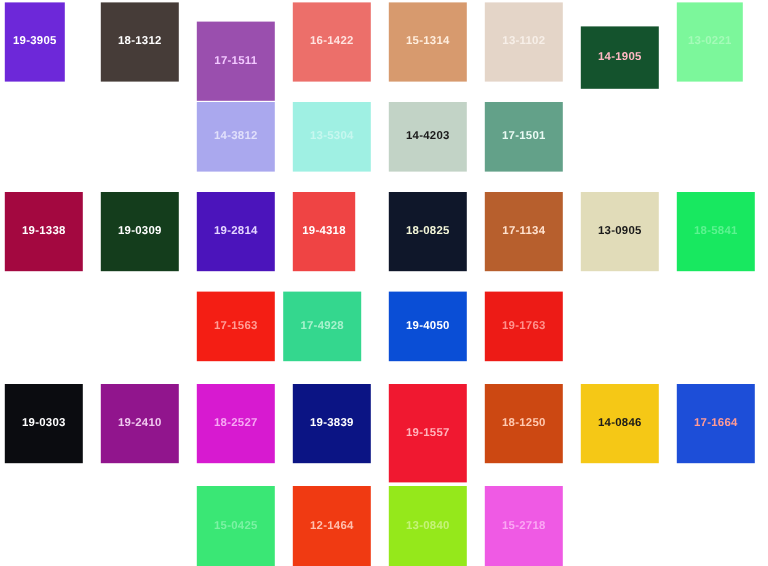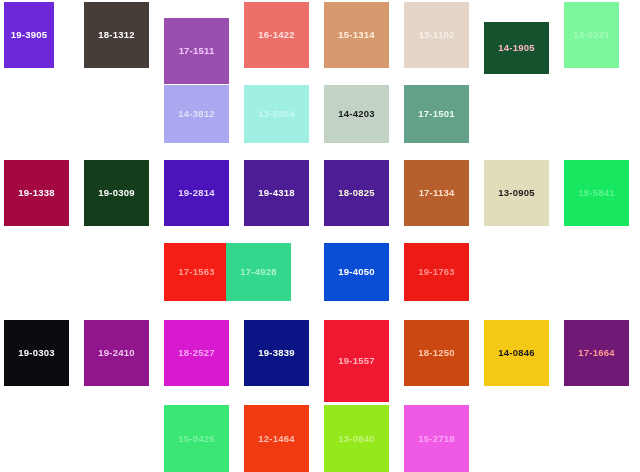--- a/index.html
+++ b/index.html
@@ -80,39 +80,39 @@
     </div>
     <div class="swatch" style="left: 4px; top: 160px; width: 65px; height: 66px; background: rgb(163, 8, 64);">
       <span class="swatch-label" style="color: rgb(255, 255, 255);">19-1338</span>
     </div>
     <div class="swatch" style="left: 84px; top: 160px; width: 65px; height: 66px; background: rgb(20, 61, 28);">
       <span class="swatch-label" style="color: rgb(255, 255, 255);">19-0309</span>
     </div>
     <div class="swatch" style="left: 164px; top: 160px; width: 65px; height: 66px; background: rgb(75, 20, 187);">
       <span class="swatch-label" style="color: rgb(228, 214, 255);">19-2814</span>
     </div>
-    <div class="swatch" style="left: 244px; top: 160px; width: 65px; height: 66px; background: #4c1d95;">
+    <div class="swatch" style="left: 244px; top: 160px; width: 52px; height: 66px; background: #ef4444;">
       <span class="swatch-label" style="color: rgb(255, 255, 255);">19-4318</span>
     </div>
-    <div class="swatch" style="left: 324px; top: 160px; width: 65px; height: 66px; background: #4c1d95;">
+    <div class="swatch" style="left: 324px; top: 160px; width: 65px; height: 66px; background: #0f172a;">
       <span class="swatch-label" style="color: rgb(244, 247, 217);">18-0825</span>
     </div>
     <div class="swatch" style="left: 404px; top: 160px; width: 65px; height: 66px; background: rgb(183, 95, 45);">
       <span class="swatch-label" style="color: rgb(255, 226, 207);">17-1134</span>
     </div>
     <div class="swatch" style="left: 484px; top: 160px; width: 65px; height: 66px; background: rgb(225, 220, 185);">
       <span class="swatch-label" style="color: rgb(26, 26, 26);">13-0905</span>
     </div>
     <div class="swatch" style="left: 564px; top: 160px; width: 65px; height: 66px; background: rgb(24, 232, 96);">
       <span class="swatch-label" style="color: rgb(92, 243, 144);">18-5841</span>
     </div>
     <div class="swatch" style="left: 164px; top: 243px; width: 65px; height: 58px; background: rgb(244, 30, 20);">
       <span class="swatch-label" style="color: rgb(255, 158, 151);">17-1563</span>
     </div>
-    <div class="swatch" style="left: 226px; top: 243px; width: 65px; height: 58px; background: rgb(52, 215, 142);">
+    <div class="swatch" style="left: 236px; top: 243px; width: 65px; height: 58px; background: rgb(52, 215, 142);">
       <span class="swatch-label" style="color: rgb(168, 242, 205);">17-4928</span>
     </div>
     <div class="swatch" style="left: 324px; top: 243px; width: 65px; height: 58px; background: rgb(10, 78, 214);">
       <span class="swatch-label" style="color: rgb(255, 255, 255);">19-4050</span>
     </div>
     <div class="swatch" style="left: 404px; top: 243px; width: 65px; height: 58px; background: rgb(237, 27, 22);">
       <span class="swatch-label" style="color: rgb(255, 145, 140);">19-1763</span>
     </div>
     <div class="swatch" style="left: 4px; top: 320px; width: 65px; height: 66px; background: rgb(11, 12, 16);">
       <span class="swatch-label" style="color: rgb(255, 255, 255);">19-0303</span>
@@ -128,21 +128,21 @@
     </div>
     <div class="swatch" style="left: 324px; top: 320px; width: 65px; height: 82px; background: rgb(240, 24, 48);">
       <span class="swatch-label" style="color: rgb(255, 179, 187);">19-1557</span>
     </div>
     <div class="swatch" style="left: 404px; top: 320px; width: 65px; height: 66px; background: rgb(204, 72, 18);">
       <span class="swatch-label" style="color: rgb(255, 201, 176);">18-1250</span>
     </div>
     <div class="swatch" style="left: 484px; top: 320px; width: 65px; height: 66px; background: rgb(245, 200, 22);">
       <span class="swatch-label" style="color: rgb(26, 26, 26);">14-0846</span>
     </div>
-    <div class="swatch" style="left: 564px; top: 320px; width: 65px; height: 66px; background: #701a75;">
+    <div class="swatch" style="left: 564px; top: 320px; width: 65px; height: 66px; background: #1d4ed8;">
       <span class="swatch-label" style="color: rgb(255, 155, 149);">17-1664</span>
     </div>
     <div class="swatch" style="left: 164px; top: 405px; width: 65px; height: 67px; background: rgb(58, 231, 117);">
       <span class="swatch-label" style="color: rgb(124, 242, 164);">15-0425</span>
     </div>
     <div class="swatch" style="left: 244px; top: 405px; width: 65px; height: 67px; background: rgb(240, 58, 18);">
       <span class="swatch-label" style="color: rgb(255, 192, 176);">12-1464</span>
     </div>
     <div class="swatch" style="left: 324px; top: 405px; width: 65px; height: 67px; background: rgb(149, 232, 27);">
       <span class="swatch-label" style="color: rgb(197, 243, 122);">13-0840</span>

